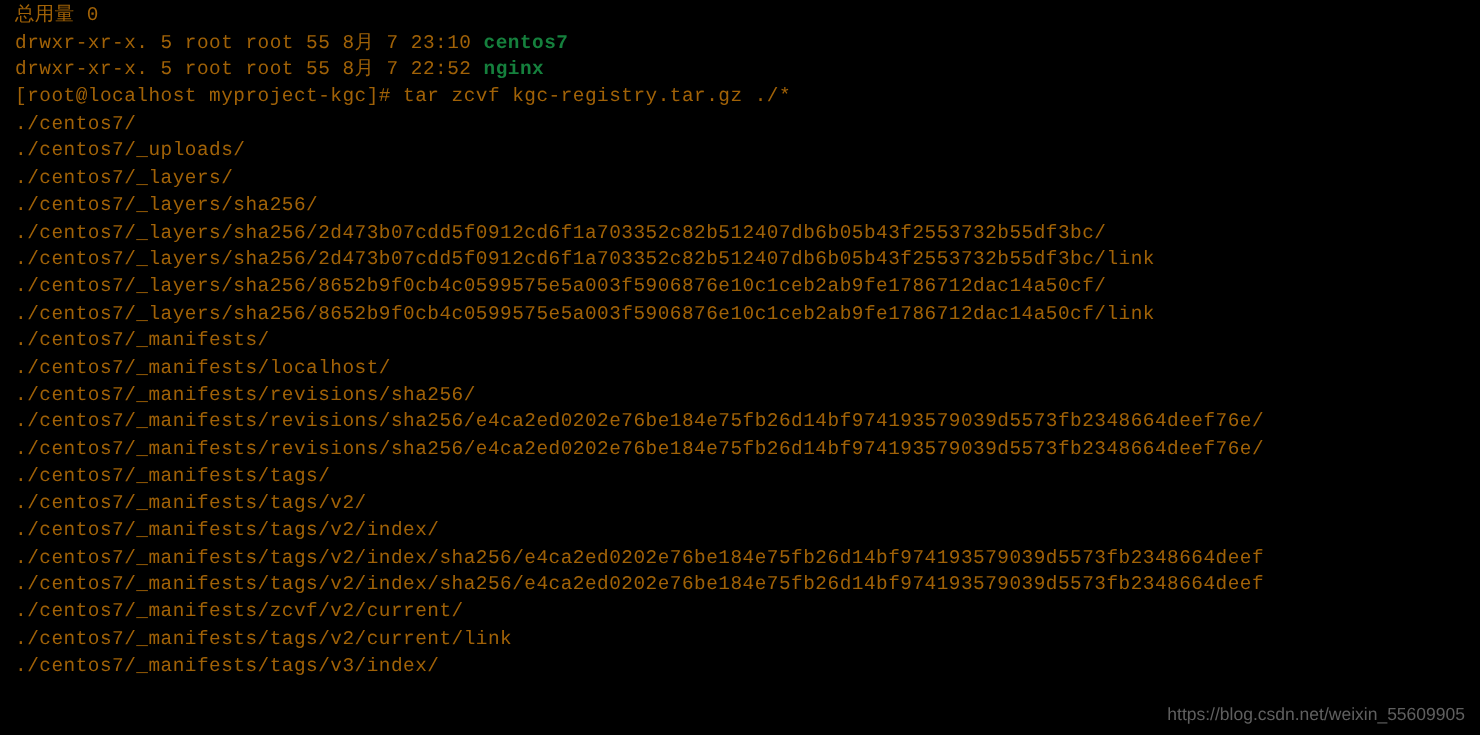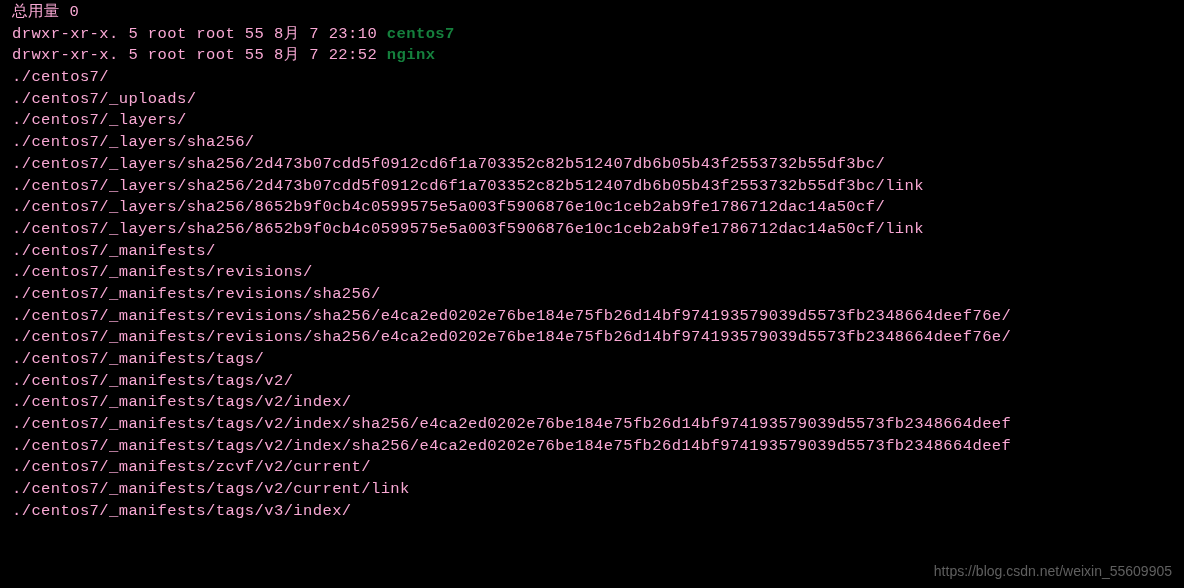--- a/index.html
+++ b/index.html
@@ -18,21 +18,21 @@
       height: 588px;
       overflow: hidden;
       white-space: nowrap;
       position: relative;
     }
     .line {
       display: block;
       letter-spacing: 0.4px;
     }
     .white {
-      color: #f9a8d4;
+      color: #a16207;
     }
     .cyan {
       color: #15803d;
       font-weight: bold;
     }
     .watermark {
       position: absolute;
       bottom: 6px;
       right: 12px;
       color: #888888;
@@ -45,30 +45,33 @@
 <body>
 
 <div>
   <span class="line white">总用量 0</span>
   <span class="line">
     <span class="white">drwxr-xr-x. 5 root root 55 8月   7 23:10 </span><span class="cyan">centos7</span>
   </span>
   <span class="line">
     <span class="white">drwxr-xr-x. 5 root root 55 8月   7 22:52 </span><span class="cyan">nginx</span>
   </span>
+  <span class="line">
+    <span class="white">[root@localhost myproject-kgc]# </span><span class="white">tar zcvf kgc-registry.tar.gz ./*</span>
+  </span>
   <span class="line white">./centos7/</span>
   <span class="line white">./centos7/_uploads/</span>
   <span class="line white">./centos7/_layers/</span>
   <span class="line white">./centos7/_layers/sha256/</span>
   <span class="line white">./centos7/_layers/sha256/2d473b07cdd5f0912cd6f1a703352c82b512407db6b05b43f2553732b55df3bc/</span>
   <span class="line white">./centos7/_layers/sha256/2d473b07cdd5f0912cd6f1a703352c82b512407db6b05b43f2553732b55df3bc/link</span>
   <span class="line white">./centos7/_layers/sha256/8652b9f0cb4c0599575e5a003f5906876e10c1ceb2ab9fe1786712dac14a50cf/</span>
   <span class="line white">./centos7/_layers/sha256/8652b9f0cb4c0599575e5a003f5906876e10c1ceb2ab9fe1786712dac14a50cf/link</span>
   <span class="line white">./centos7/_manifests/</span>
-  <span class="line white">./centos7/_manifests/revisions/</span>
+  <span class="line white">./centos7/_manifests/localhost/</span>
   <span class="line white">./centos7/_manifests/revisions/sha256/</span>
   <span class="line white">./centos7/_manifests/revisions/sha256/e4ca2ed0202e76be184e75fb26d14bf974193579039d5573fb2348664deef76e/</span>
   <span class="line white">./centos7/_manifests/revisions/sha256/e4ca2ed0202e76be184e75fb26d14bf974193579039d5573fb2348664deef76e/</span>
   <span class="line white">./centos7/_manifests/tags/</span>
   <span class="line white">./centos7/_manifests/tags/v2/</span>
   <span class="line white">./centos7/_manifests/tags/v2/index/</span>
   <span class="line white">./centos7/_manifests/tags/v2/index/sha256/e4ca2ed0202e76be184e75fb26d14bf974193579039d5573fb2348664deef</span>
   <span class="line white">./centos7/_manifests/tags/v2/index/sha256/e4ca2ed0202e76be184e75fb26d14bf974193579039d5573fb2348664deef</span>
   <span class="line white">./centos7/_manifests/zcvf/v2/current/</span>
   <span class="line white">./centos7/_manifests/tags/v2/current/link</span>

